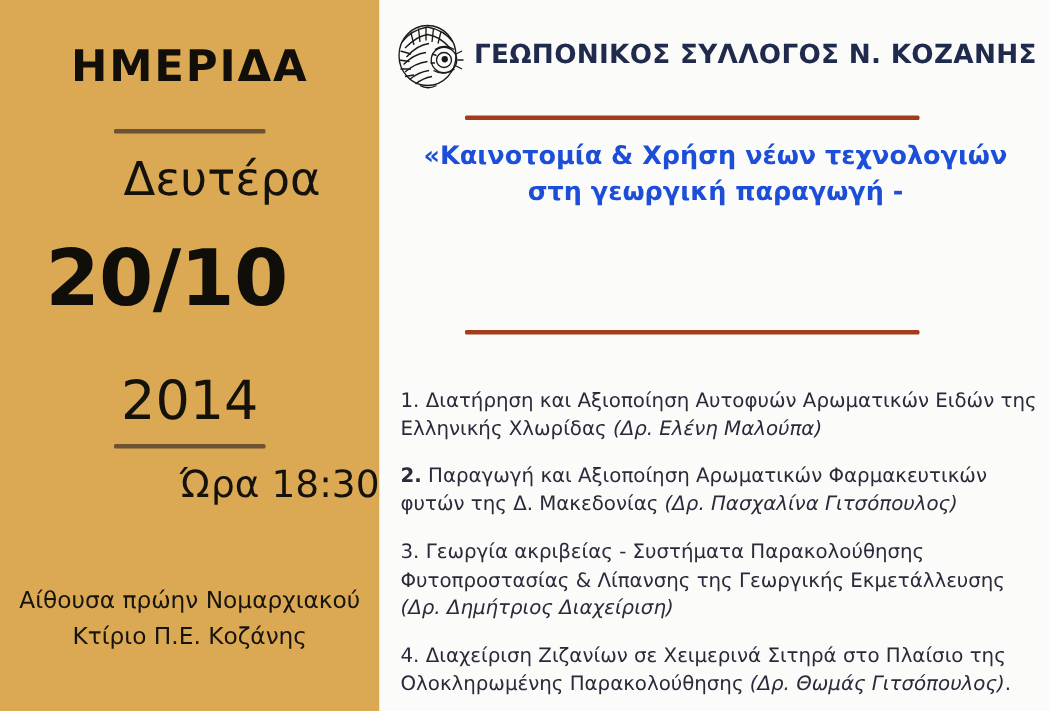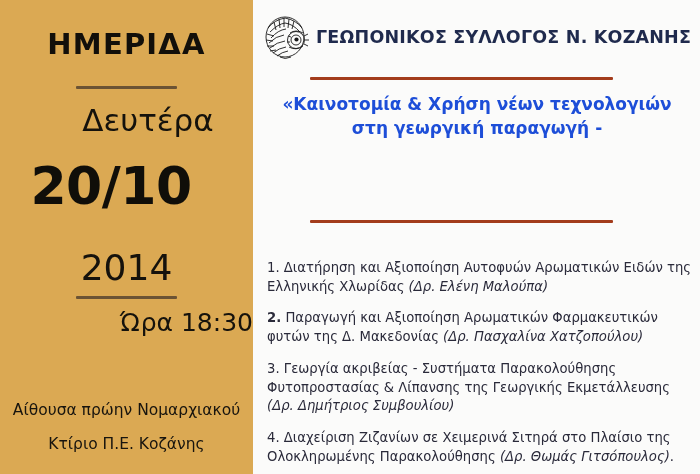--- a/index.html
+++ b/index.html
@@ -102,21 +102,21 @@
   .venue {
     position: absolute;
     top: 388px;
     left: 6px;
     width: 241px;
     font-size: 15.5px;
     font-weight: 400;
     line-height: 1.55;
     color: #17140e;
   }
-  .venue div { white-space: nowrap; margin-top: 10px; }
+  .venue div { white-space: nowrap; }
 
   
   .right-panel {
     position: absolute;
     left: 253px;
     top: 0;
     width: 447px;
     height: 474px;
     background: #fbfbfa;
     box-sizing: border-box;
@@ -255,25 +255,25 @@
 
     <div class="red-rule t2"></div>
 
     <div class="agenda">
 
       <div class="agenda-item">
         <span class="agenda-num">1.</span><span> Διατήρηση και Αξιοποίηση Αυτοφυών Αρωματικών  Ειδών της Ελληνικής Χλωρίδας </span><span class="speaker">(Δρ. Ελένη Μαλούπα)</span><span></span>
       </div>
 
       <div class="agenda-item">
-        <span class="agenda-num bold">2.</span><span> Παραγωγή και Αξιοποίηση Αρωματικών Φαρμακευτικών φυτών της Δ. Μακεδονίας </span><span class="speaker">(Δρ. Πασχαλίνα Χατζοπούλου)</span><span></span>
-      </div>
-
-      <div class="agenda-item">
-        <span class="agenda-num">3.</span><span> Γεωργία ακριβείας - Συστήματα Παρακολούθησης Φυτοπροστασίας &amp; Λίπανσης της Γεωργικής Εκμετάλλευσης </span><span class="speaker">(Δρ. Δημήτριος Συμβουλίου)</span><span></span>
+        <span class="agenda-num bold">2.</span><span> Παραγωγή και Αξιοποίηση Αρωματικών Φαρμακευτικών φυτών της Δ. Μακεδονίας </span><span class="speaker">(Δρ. Πασχαλίνα Γιτσόπουλος)</span><span></span>
+      </div>
+
+      <div class="agenda-item">
+        <span class="agenda-num">3.</span><span> Γεωργία ακριβείας - Συστήματα Παρακολούθησης Φυτοπροστασίας &amp; Λίπανσης της Γεωργικής Εκμετάλλευσης </span><span class="speaker">(Δρ. Δημήτριος Διαχείριση)</span><span></span>
       </div>
 
       <div class="agenda-item">
         <span class="agenda-num">4.</span><span> Διαχείριση Ζιζανίων σε Χειμερινά Σιτηρά στο Πλαίσιο της Ολοκληρωμένης Παρακολούθησης  </span><span class="speaker">(Δρ. Θωμάς Γιτσόπουλος)</span><span>.</span>
       </div>
 
     </div>
 
   </div>
 

